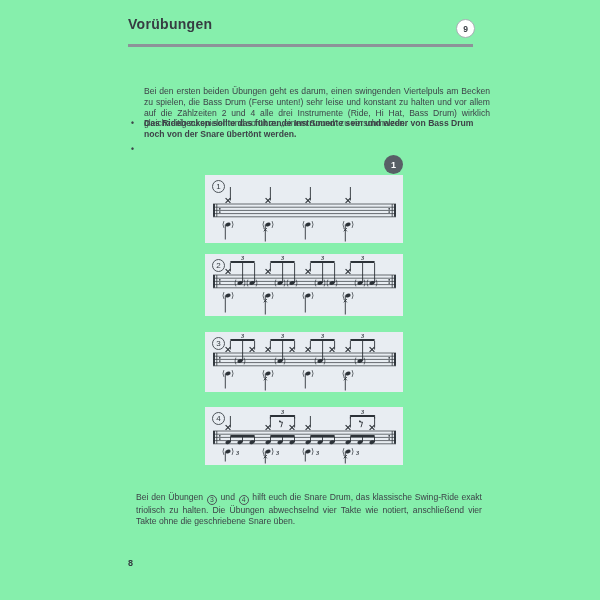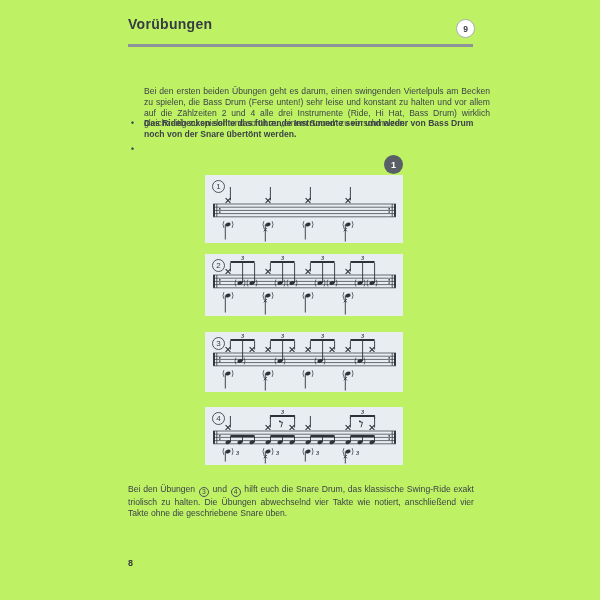--- a/index.html
+++ b/index.html
@@ -1,21 +1,21 @@
 <!DOCTYPE html>
 <html><head>
 <meta charset="utf-8">
 <style>
   html,body{margin:0;padding:0;}
   body{
     width:600px;height:600px;position:relative;overflow:hidden;
     background:#fbfbfc;color:#3d4348;
     font-family:"Liberation Sans",sans-serif;
   }
-  .page{position:absolute;inset:0;background:#bef264;}
+  .page{position:absolute;inset:0;background:#86efac;}
   .title{
     position:absolute;left:128px;top:16px;
     font-size:14px;font-weight:bold;color:#363c42;letter-spacing:.3px;
   }
   .page-circle{
     position:absolute;left:456px;top:19px;width:17px;height:17px;
     border:1px solid #a8aeb4;border-radius:50%;background:#fff;
     display:flex;align-items:center;justify-content:center;
     font-size:8.5px;font-weight:bold;color:#3a4046;
   }
@@ -34,21 +34,21 @@
   }
   .ex{position:absolute;left:205px;width:198px;background:#e8edf2;}
   .exnum{
     position:absolute;left:7px;top:5px;width:13px;height:13px;box-sizing:border-box;
     border:1px solid #4d5359;border-radius:50%;background:transparent;
     display:flex;align-items:center;justify-content:center;
     font-size:8px;color:#33393f;
   }
   .ex svg{position:absolute;left:0;top:0;}
   .outro{
-    position:absolute;left:128px;top:484px;width:346px;margin:0;
+    position:absolute;left:128px;top:484px;width:346px;margin:8px;
     font-size:8.6px;line-height:10.8px;text-align:justify;
   }
   .inline-circ{
     display:inline-flex;width:10px;height:10px;box-sizing:border-box;
     border:1px solid #4d5359;border-radius:50%;
     align-items:center;justify-content:center;
     font-size:6.8px;vertical-align:-1.5px;margin:0 1px;
   }
   .pagenum{position:absolute;left:128px;top:558px;font-size:9px;font-weight:bold;color:#33393f;}
 </style>

